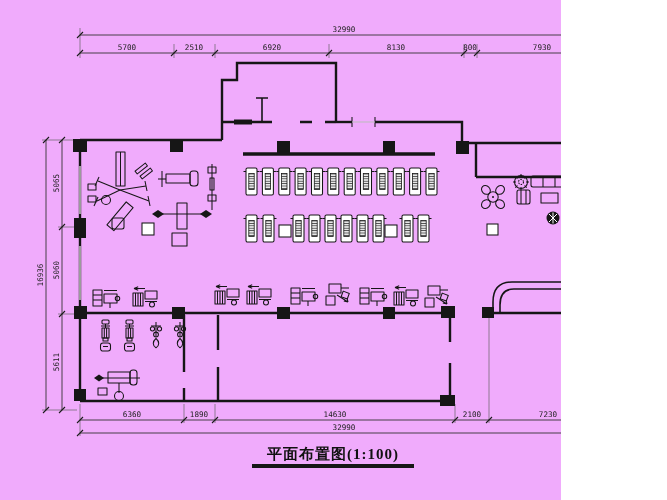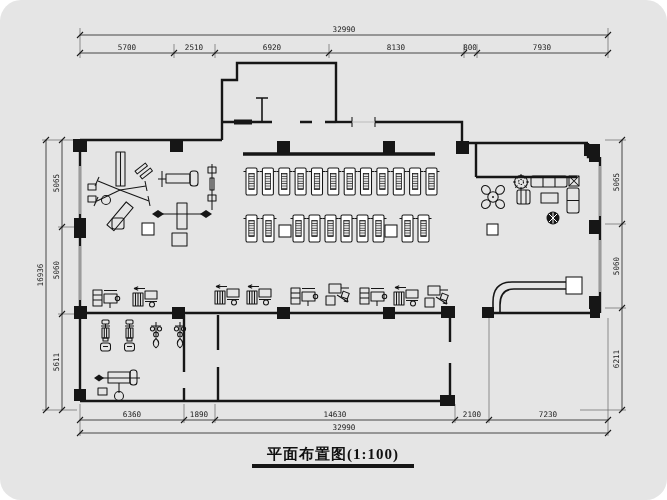--- a/index.html
+++ b/index.html
@@ -1,17 +1,17 @@
 <!DOCTYPE html>
 <html><head>
 <meta charset="utf-8">
 <style>
   html,body{margin:0;padding:0;background:#ffffff;}
-  .stage{position:relative;width:667px;height:500px;background:#e5e5e5;overflow:hidden;
-         font-family:"Liberation Sans",sans-serif;border-radius:21px;}
+  .stage{position:relative;width:561px;height:500px;background:#f0abfc;overflow:hidden;
+         font-family:"Liberation Sans",sans-serif;}
   svg{display:block}
   
   .w{stroke:#161616;stroke-width:2.4;fill:none;stroke-linecap:butt;stroke-linejoin:miter}
   .w2{stroke:#161616;stroke-width:1.6;fill:none}
   .w3{stroke:#161616;stroke-width:3.4;fill:none}
   .thin{stroke:#161616;stroke-width:1.05;fill:none}
   .col{fill:#161616;stroke:none}
   .win{stroke:#9b9b9b;stroke-width:2;fill:none}
   
   .t{stroke:#161616;stroke-width:1.05;fill:none;stroke-linejoin:round}

